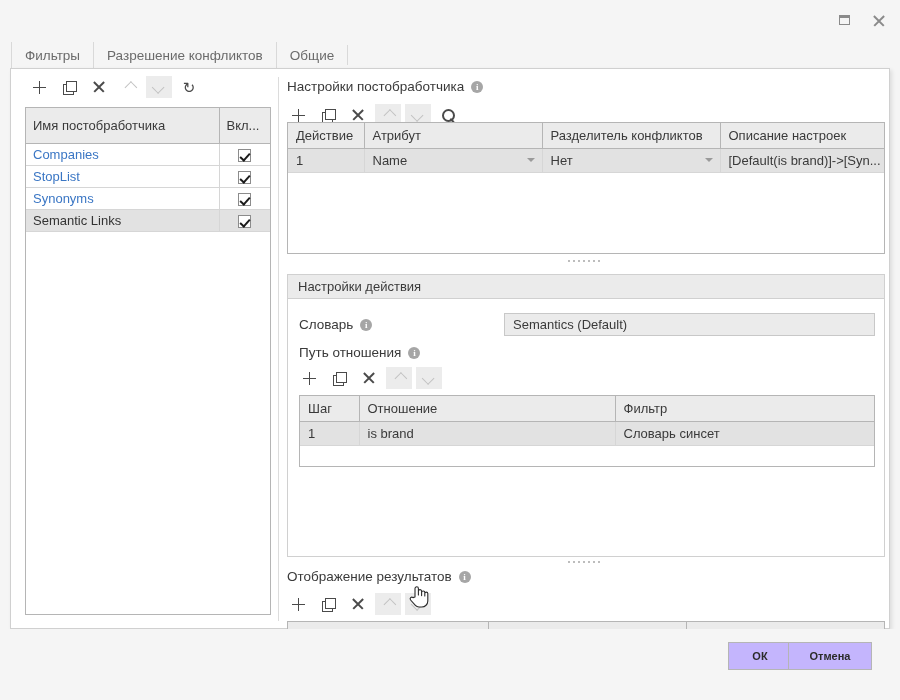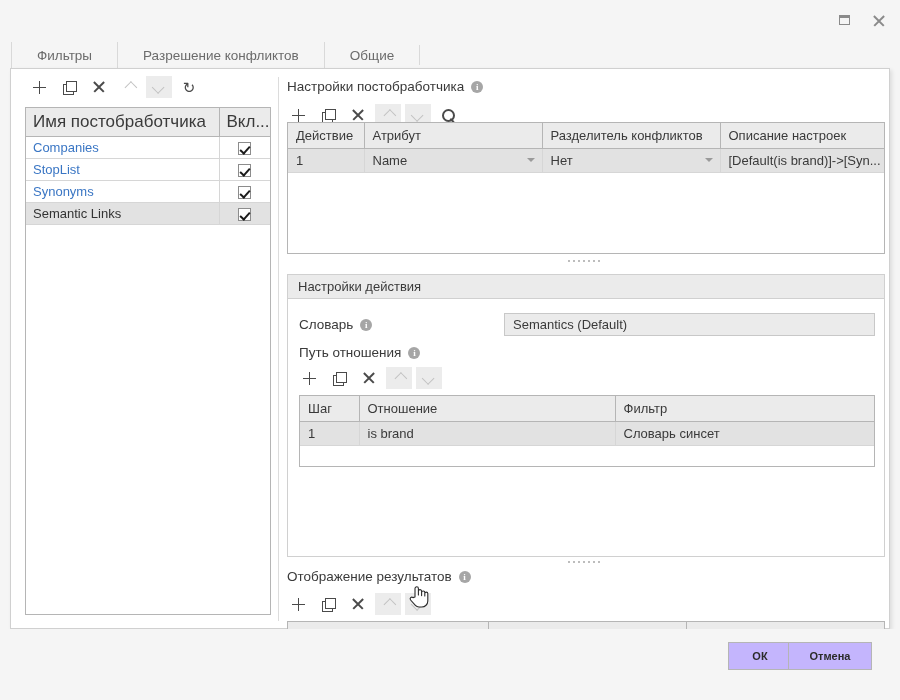--- a/index.html
+++ b/index.html
@@ -43,21 +43,21 @@
   }
   .ico-close:before { transform: rotate(45deg); }
   .ico-close:after  { transform: rotate(-45deg); }
 
   
   .tabs {
     position: absolute; left: 11px; top: 42px; height: 26px;
     display: flex; align-items: flex-end;
   }
   .tab {
-    height: 26px; padding: 0 25px;
+    height: 26px; padding: 0 13px;
     display: flex; align-items: center;
     font-size: 13.5px; color: #6b6b6b;
     border-left: 1px solid #d9d9d9;
     background: transparent;
     white-space: nowrap;
     cursor: default;
   }
   .tab:first-child { border-left: 1px solid #d9d9d9; }
   .tab.active {
     color: #2c2c2c;
@@ -129,22 +129,22 @@
     position: absolute; left: 7px; top: 5px; width: 256px; height: 547px;
   }
   .leftpane-toolbar { position: absolute; left: 8px; top: 2px; }
   .list-box {
     position: absolute; left: 7px; top: 33px; width: 246px; height: 508px;
     border: 1px solid #b5b5b5; background: #ffffff;
   }
   .ltable { width: 100%; border-collapse: collapse; table-layout: fixed; }
   .ltable th {
     background: #ebebeb; border-bottom: 1px solid #b5b5b5; border-right: 1px solid #b5b5b5;
-    font-weight: normal; text-align: left; padding: 4px 7px; height: 24px;
-    font-size: 17px; color: #3a3a3a;
+    font-weight: normal; text-align: left; padding: 4px 7px; height: 35px;
+    font-size: 13px; color: #3a3a3a;
   }
   .ltable th:last-child { border-right: none; text-align: left; }
   .ltable td {
     border-bottom: 1px solid #d6d6d6; border-right: 1px solid #d6d6d6;
     padding: 3px 7px; height: 22px; font-size: 13px;
   }
   .ltable td:last-child { border-right: none; text-align: center; }
   .ltable tr.sel td { background: #e2e2e2; }
   .link { color: #3a76c4; }
   .plain { color: #333333; }

